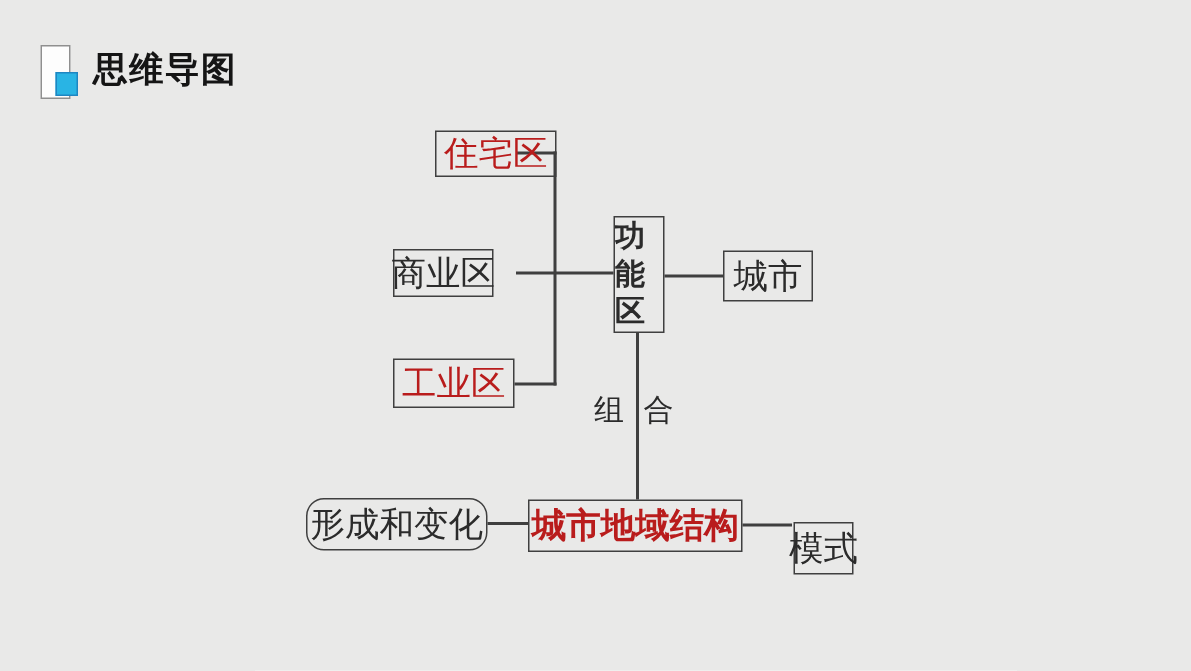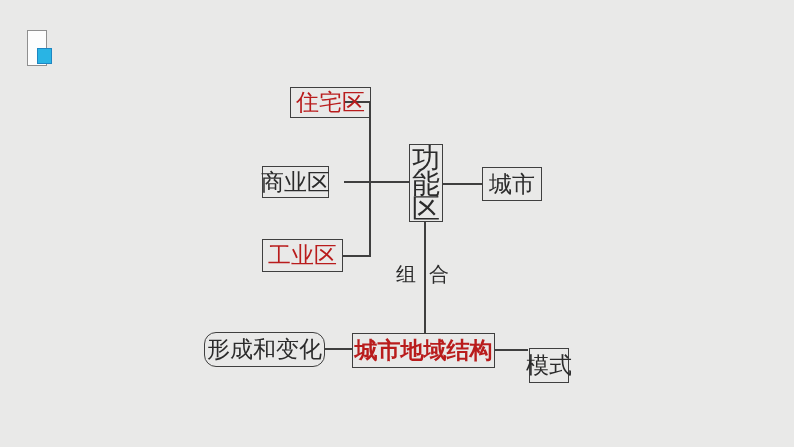--- a/index.html
+++ b/index.html
@@ -35,25 +35,25 @@
     color:#2b2b2b;
     font-size:23px;
     display:flex;align-items:center;justify-content:center;
     box-sizing:border-box;
     background:transparent;
     white-space:nowrap;
   }
   .node.vert{
     white-space:normal;
     word-break:break-all;
-    text-align:center;
     line-height:25px;
-    font-size:28px;
+    font-size:20px;
     padding-top:1px;
     align-items:flex-start;
+    font-weight:bold;
   }
   .ln{position:absolute;background:#3f3f3f;}
   .edge-label{
     position:absolute;
     font-size:20px;color:#2b2b2b;line-height:22px;
   }
   
   #n-residential{left:263px;top:87px;width:81px;height:31px;}
   #n-commercial {left:262px;top:166px;width:67px;height:32px;}
   #n-industrial {left:262px;top:239px;width:81px;height:33px;}
@@ -77,20 +77,21 @@
 </head>
 <body>
 
 <div class="slide" style="background: rgb(233, 233, 232);">
 
   <div class="hdr">
     <div class="hdr-icon">
       <div class="hdr-rect" style="background: rgb(253, 253, 253); border-color: rgb(143, 143, 143);"></div>
       <div class="hdr-square" style="background: rgb(41, 180, 228); border-color: rgb(30, 134, 194);"></div>
     </div>
+    <div class="hdr-title" style="color: rgb(21, 21, 21);">思维导图</div>
   </div>
 
   <div class="diagram">
 
     <div class="ln" id="l-res-h" style="background: rgb(63, 63, 63);"></div>
     <div class="ln" id="l-trunk-v" style="background: rgb(63, 63, 63);"></div>
     <div class="ln" id="l-ind-h" style="background: rgb(63, 63, 63);"></div>
     <div class="ln" id="l-com-h" style="background: rgb(63, 63, 63);"></div>
     <div class="ln" id="l-city-h" style="background: rgb(63, 63, 63);"></div>
     <div class="ln" id="l-mid-v" style="background: rgb(63, 63, 63);"></div>

